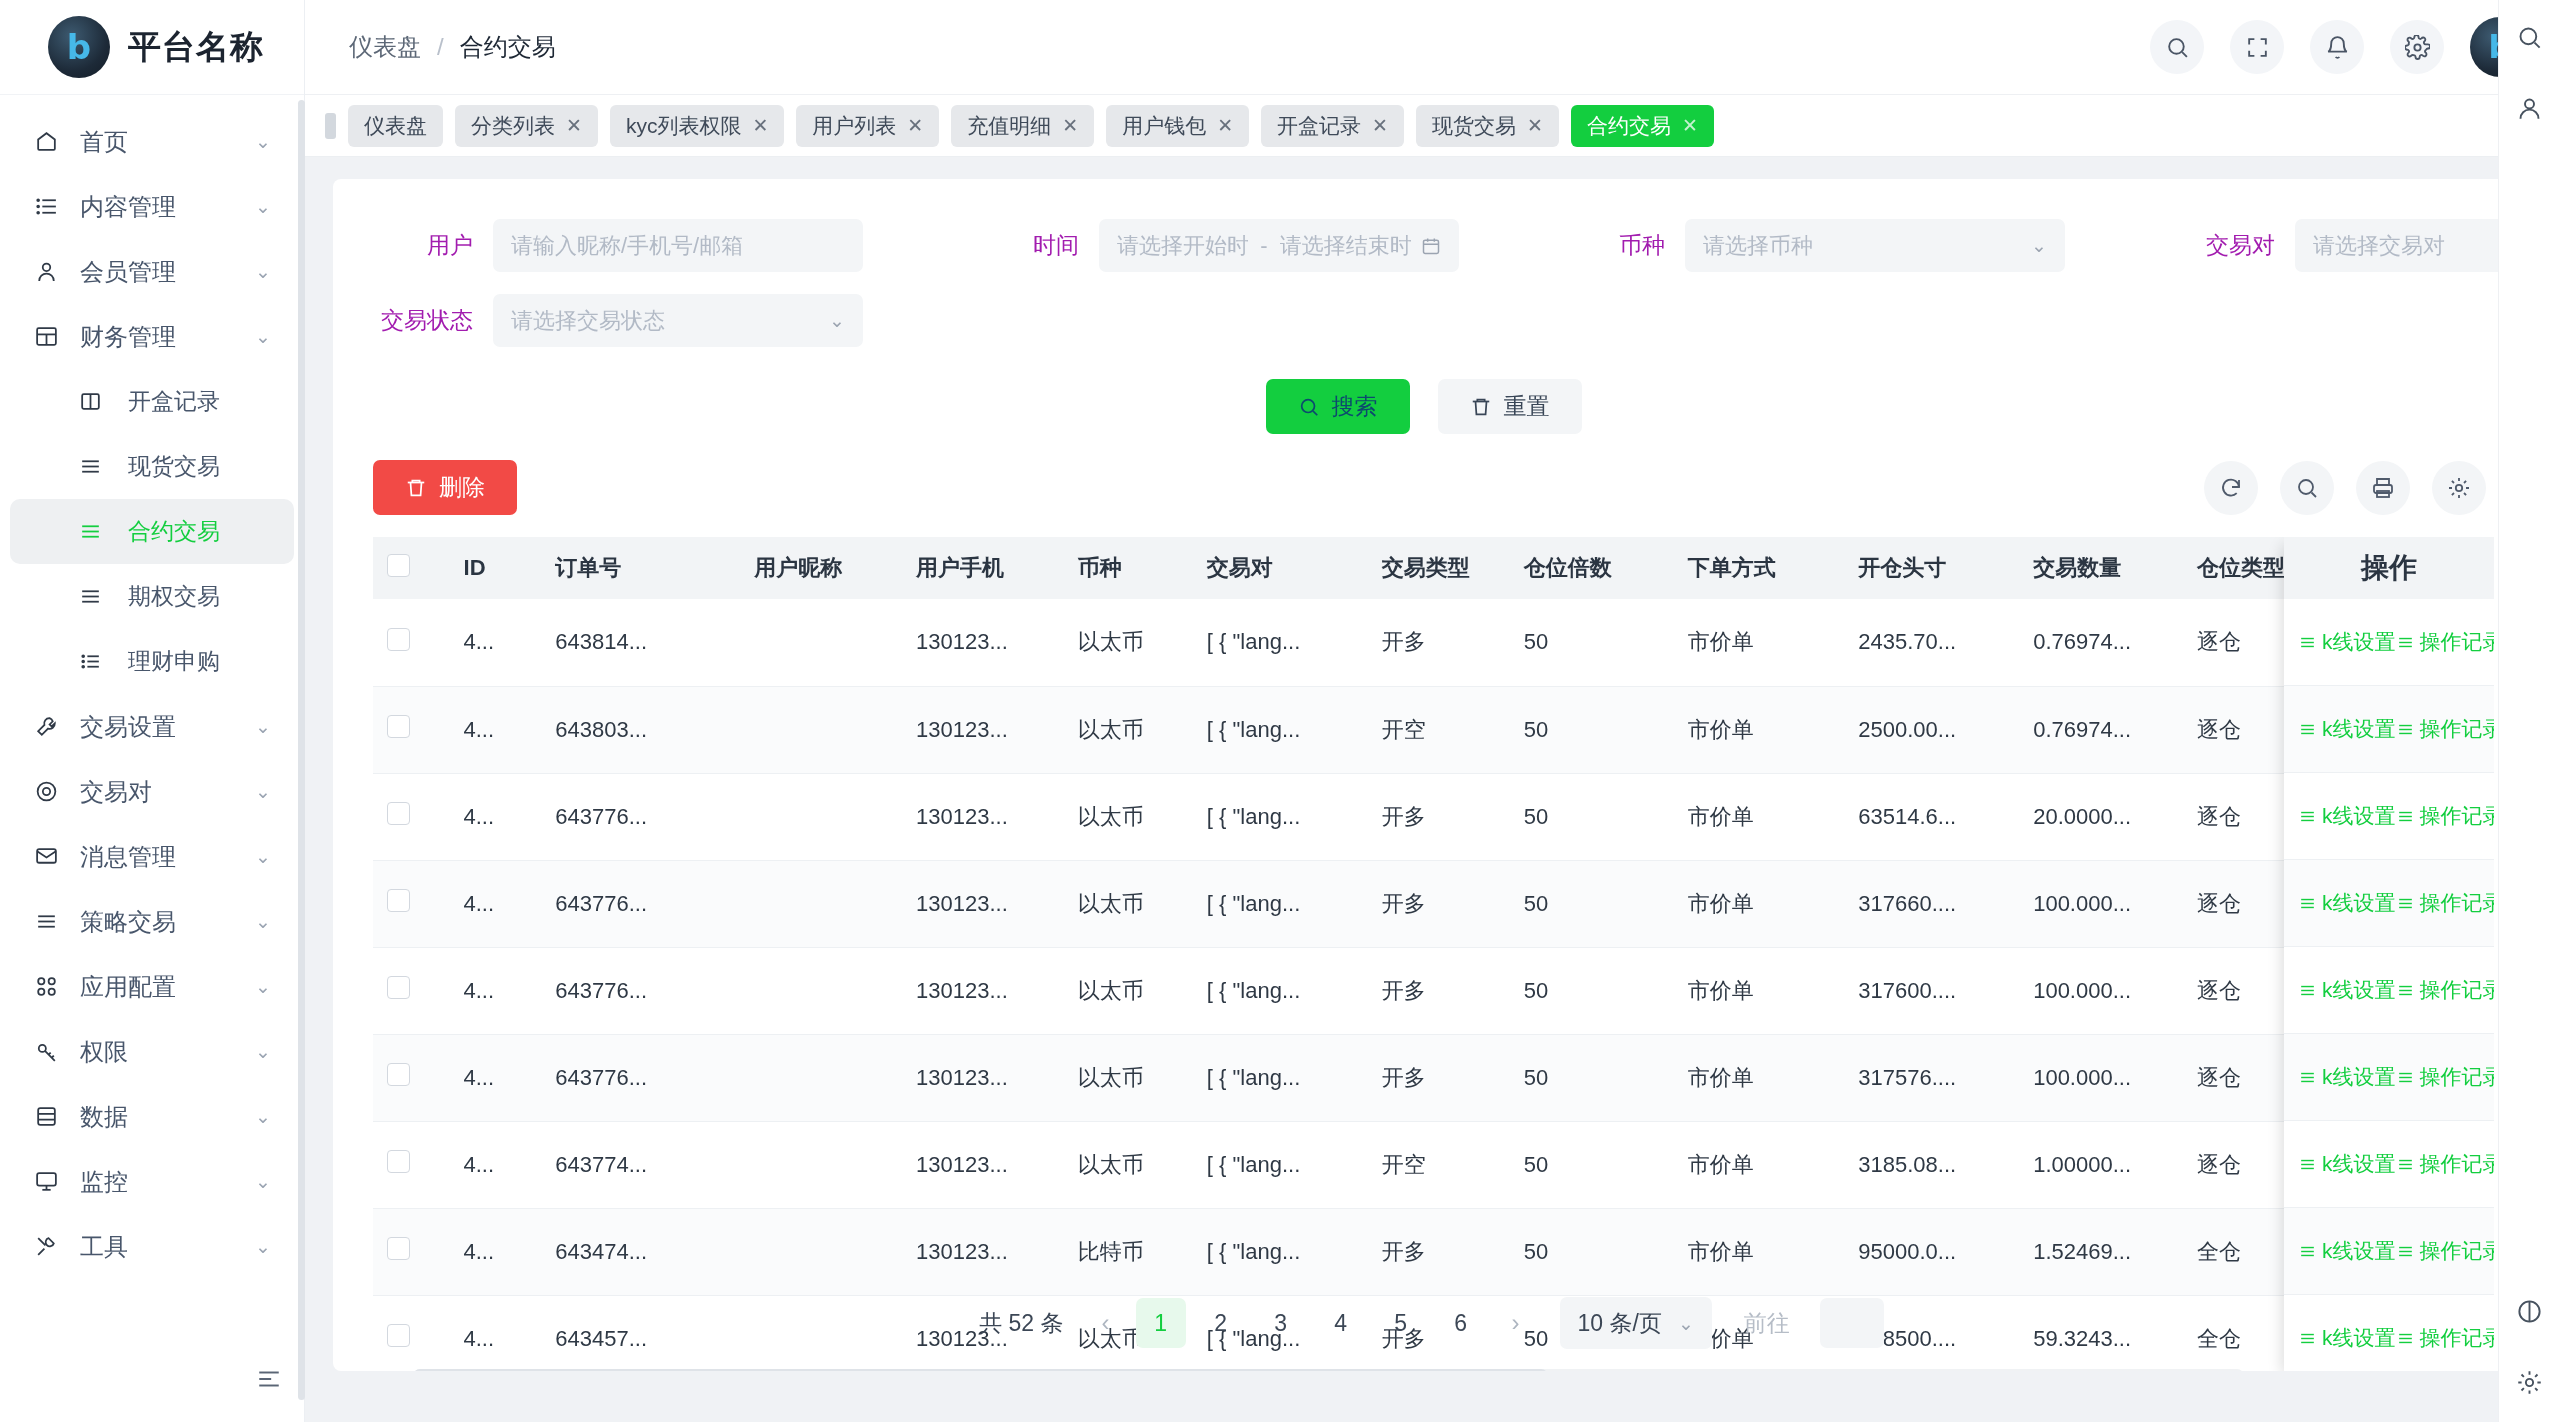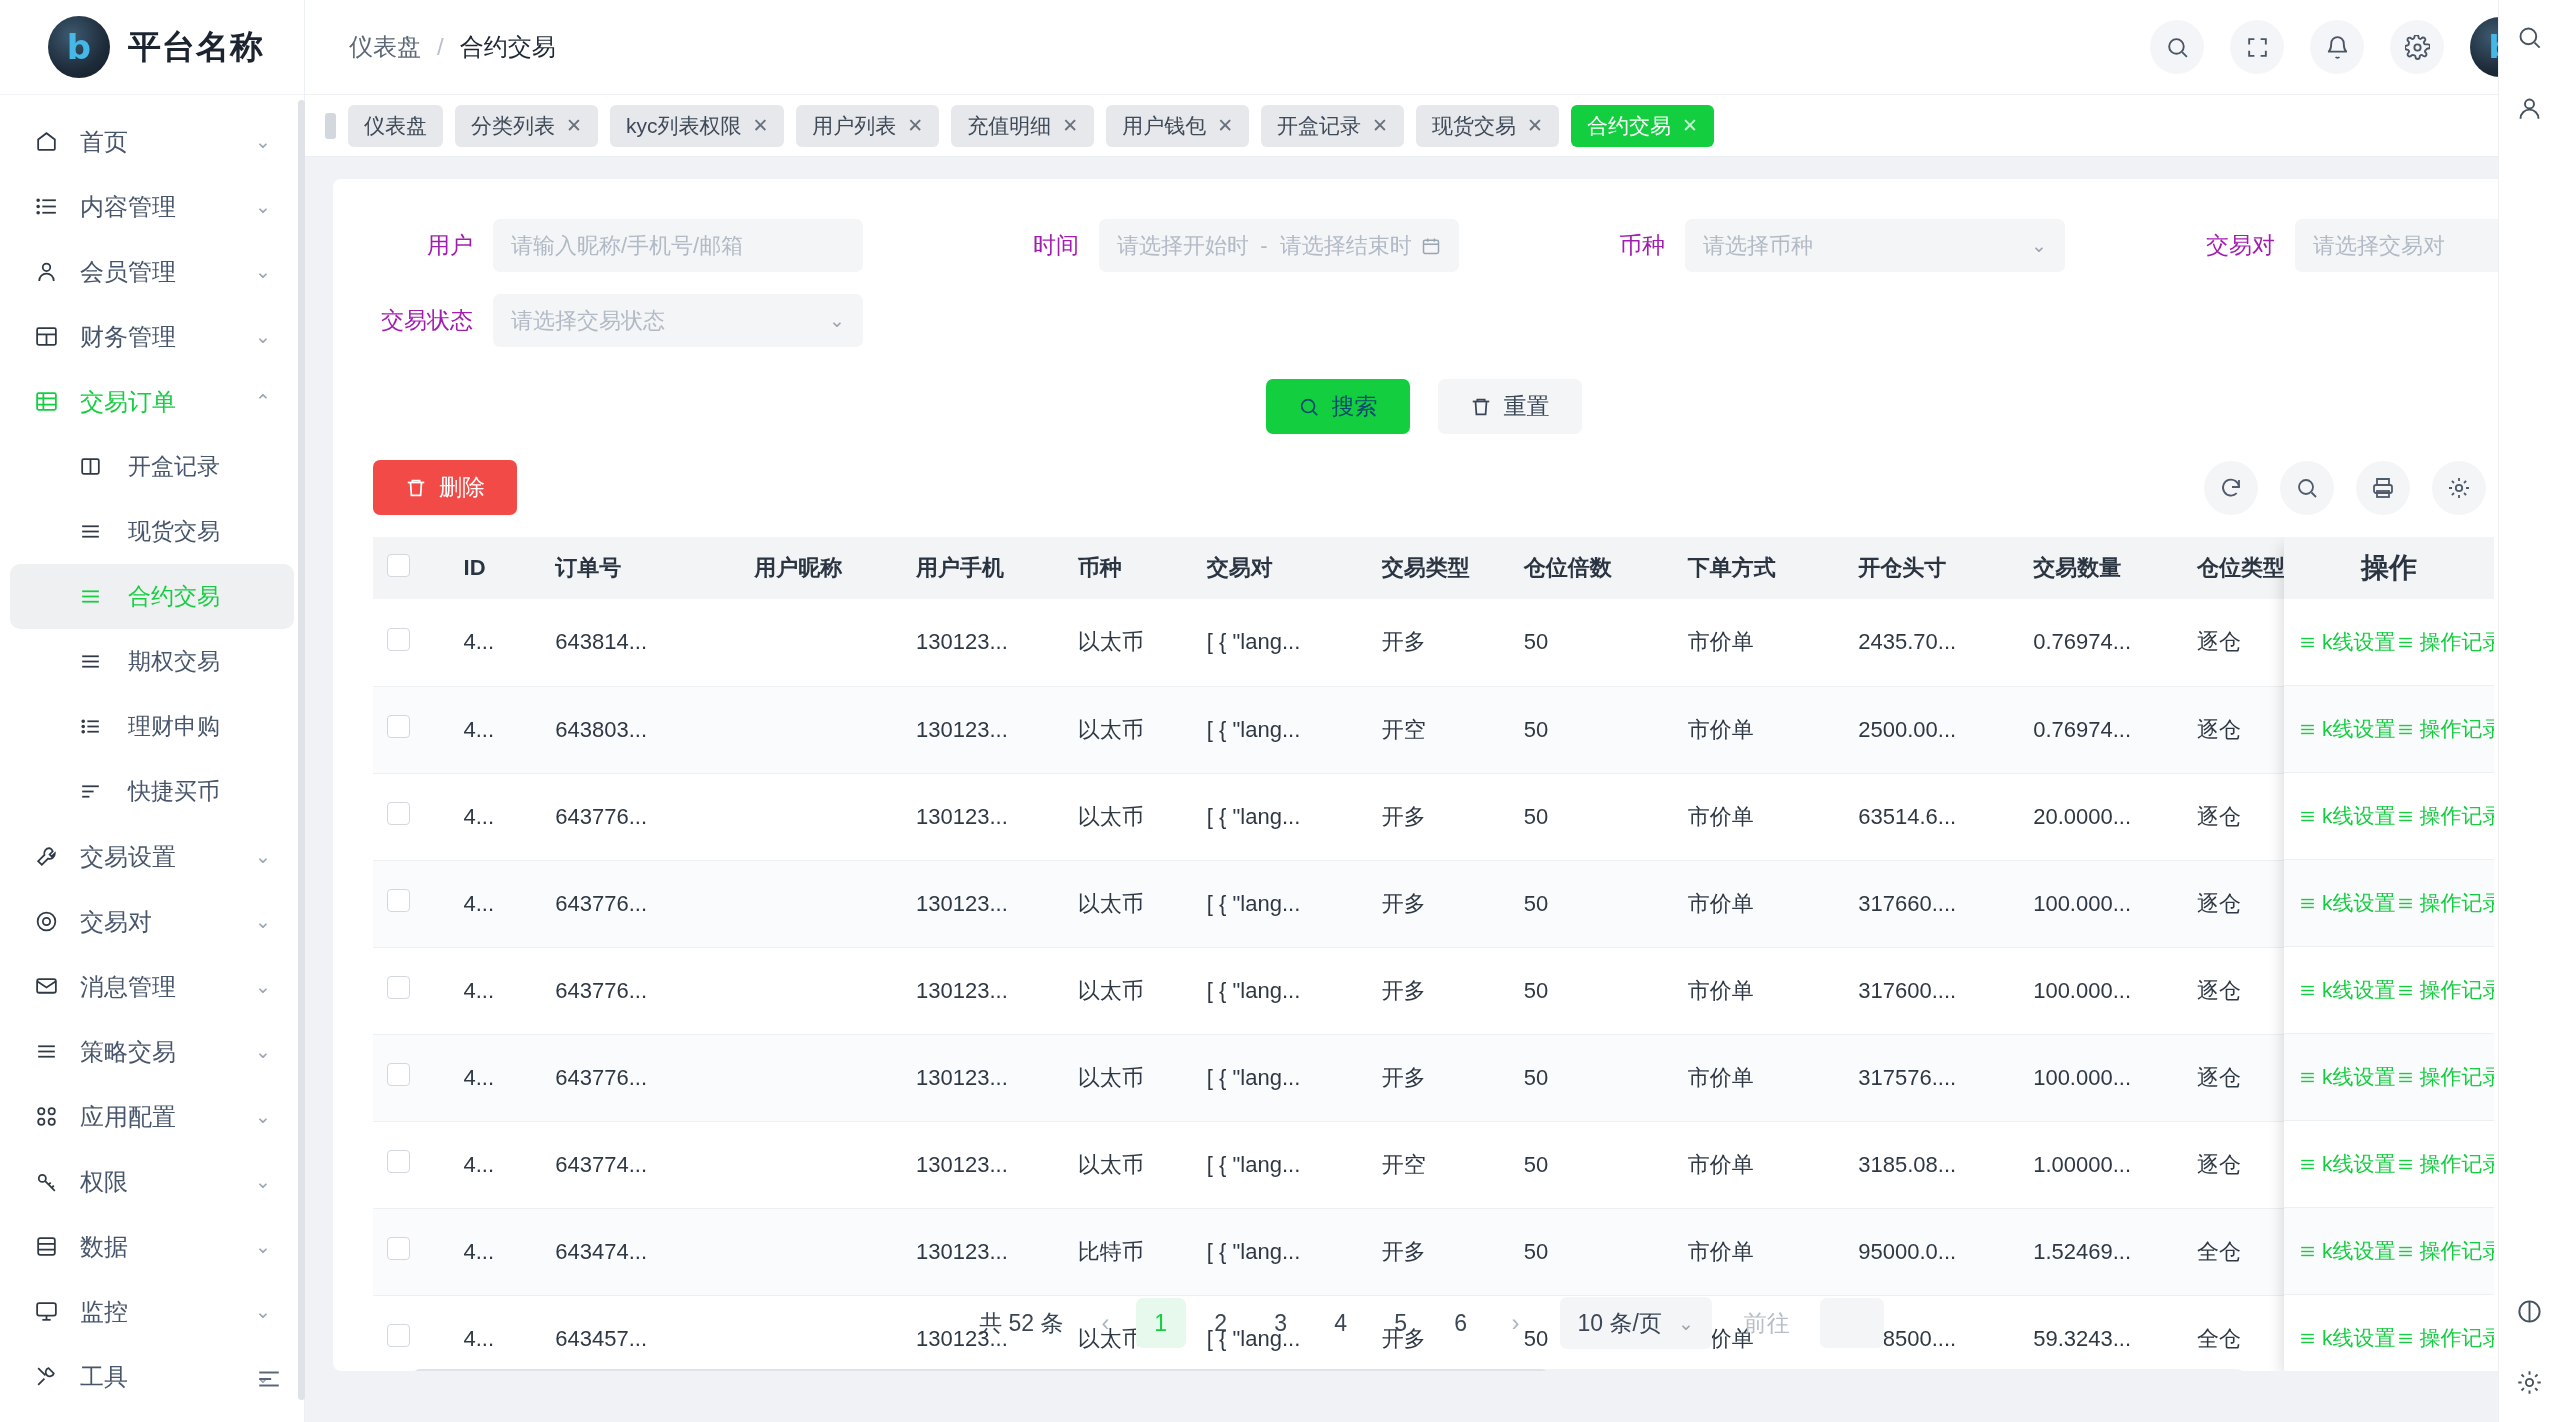--- a/index.html
+++ b/index.html
@@ -238,32 +238,20 @@
           <span class="mi-icon">
             <svg viewBox="0 0 24 24">
               <rect x="3" y="4" width="18" height="16" rx="1.5"></rect>
               <line x1="3" y1="10" x2="21" y2="10"></line>
               <line x1="12" y1="10" x2="12" y2="20"></line>
             </svg>
           </span>
           <span class="mi-label">财务管理</span>
           <span class="mi-arrow">⌄</span>
         </div>
-        <div class="menu-item active-parent">
-          <span class="mi-icon">
-            <svg viewBox="0 0 24 24">
-              <rect x="3" y="4" width="18" height="16" rx="1.5"></rect>
-              <line x1="3" y1="9" x2="21" y2="9"></line>
-              <line x1="3" y1="15" x2="21" y2="15"></line>
-              <line x1="9" y1="4" x2="9" y2="20"></line>
-            </svg>
-          </span>
-          <span class="mi-label">交易订单</span>
-          <span class="mi-arrow">⌃</span>
-        </div>
         <div class="menu-item sub">
           <span class="mi-icon">
             <svg viewBox="0 0 24 24">
               <rect x="4" y="5" width="16" height="14" rx="1.5"></rect>
               <line x1="12" y1="5" x2="12" y2="19"></line>
             </svg>
           </span>
           <span class="mi-label">开盒记录</span>
           <span class="mi-arrow"></span>
         </div>
@@ -305,31 +293,20 @@
             <svg viewBox="0 0 24 24">
               <line x1="9" y1="7" x2="20" y2="7"></line>
               <line x1="9" y1="12" x2="20" y2="12"></line>
               <line x1="9" y1="17" x2="20" y2="17"></line>
               <circle cx="5" cy="7" r=".9"></circle>
               <circle cx="5" cy="12" r=".9"></circle>
               <circle cx="5" cy="17" r=".9"></circle>
             </svg>
           </span>
           <span class="mi-label">理财申购</span>
-          <span class="mi-arrow"></span>
-        </div>
-        <div class="menu-item sub">
-          <span class="mi-icon">
-            <svg viewBox="0 0 24 24">
-              <line x1="4" y1="7" x2="20" y2="7"></line>
-              <line x1="4" y1="12" x2="15" y2="12"></line>
-              <line x1="4" y1="17" x2="11" y2="17"></line>
-            </svg>
-          </span>
-          <span class="mi-label">快捷买币</span>
           <span class="mi-arrow"></span>
         </div>
         <div class="menu-item">
           <span class="mi-icon">
             <svg viewBox="0 0 24 24">
               <path d="M15 4a5 5 0 00-5 6.5L4 16.5 7.5 20l6-6A5 5 0 0020 9l-3 3-2-2 3-3a5 5 0 00-3-3z"></path>
             </svg>
           </span>
           <span class="mi-label">交易设置</span>
           <span class="mi-arrow">⌄</span>

